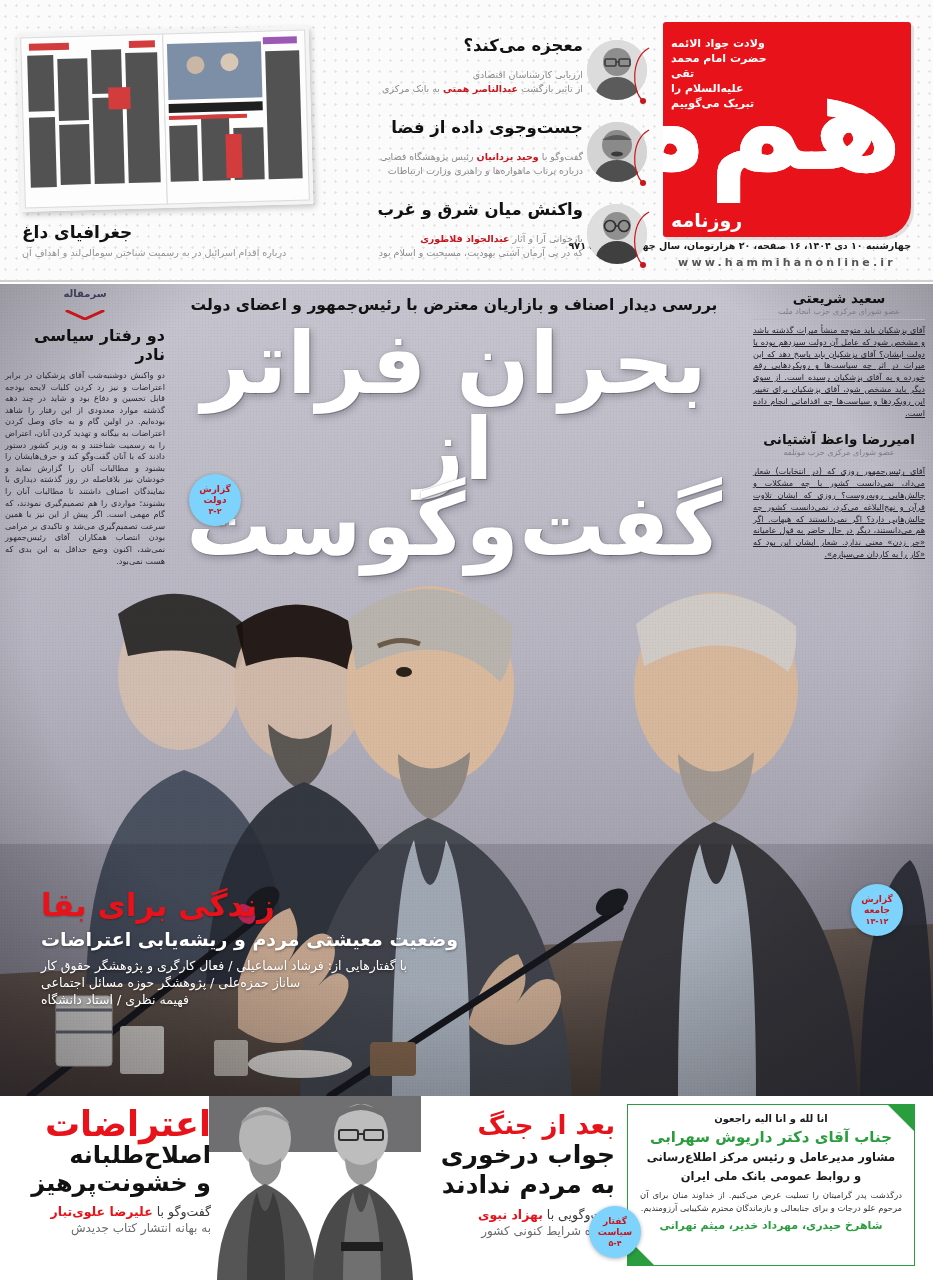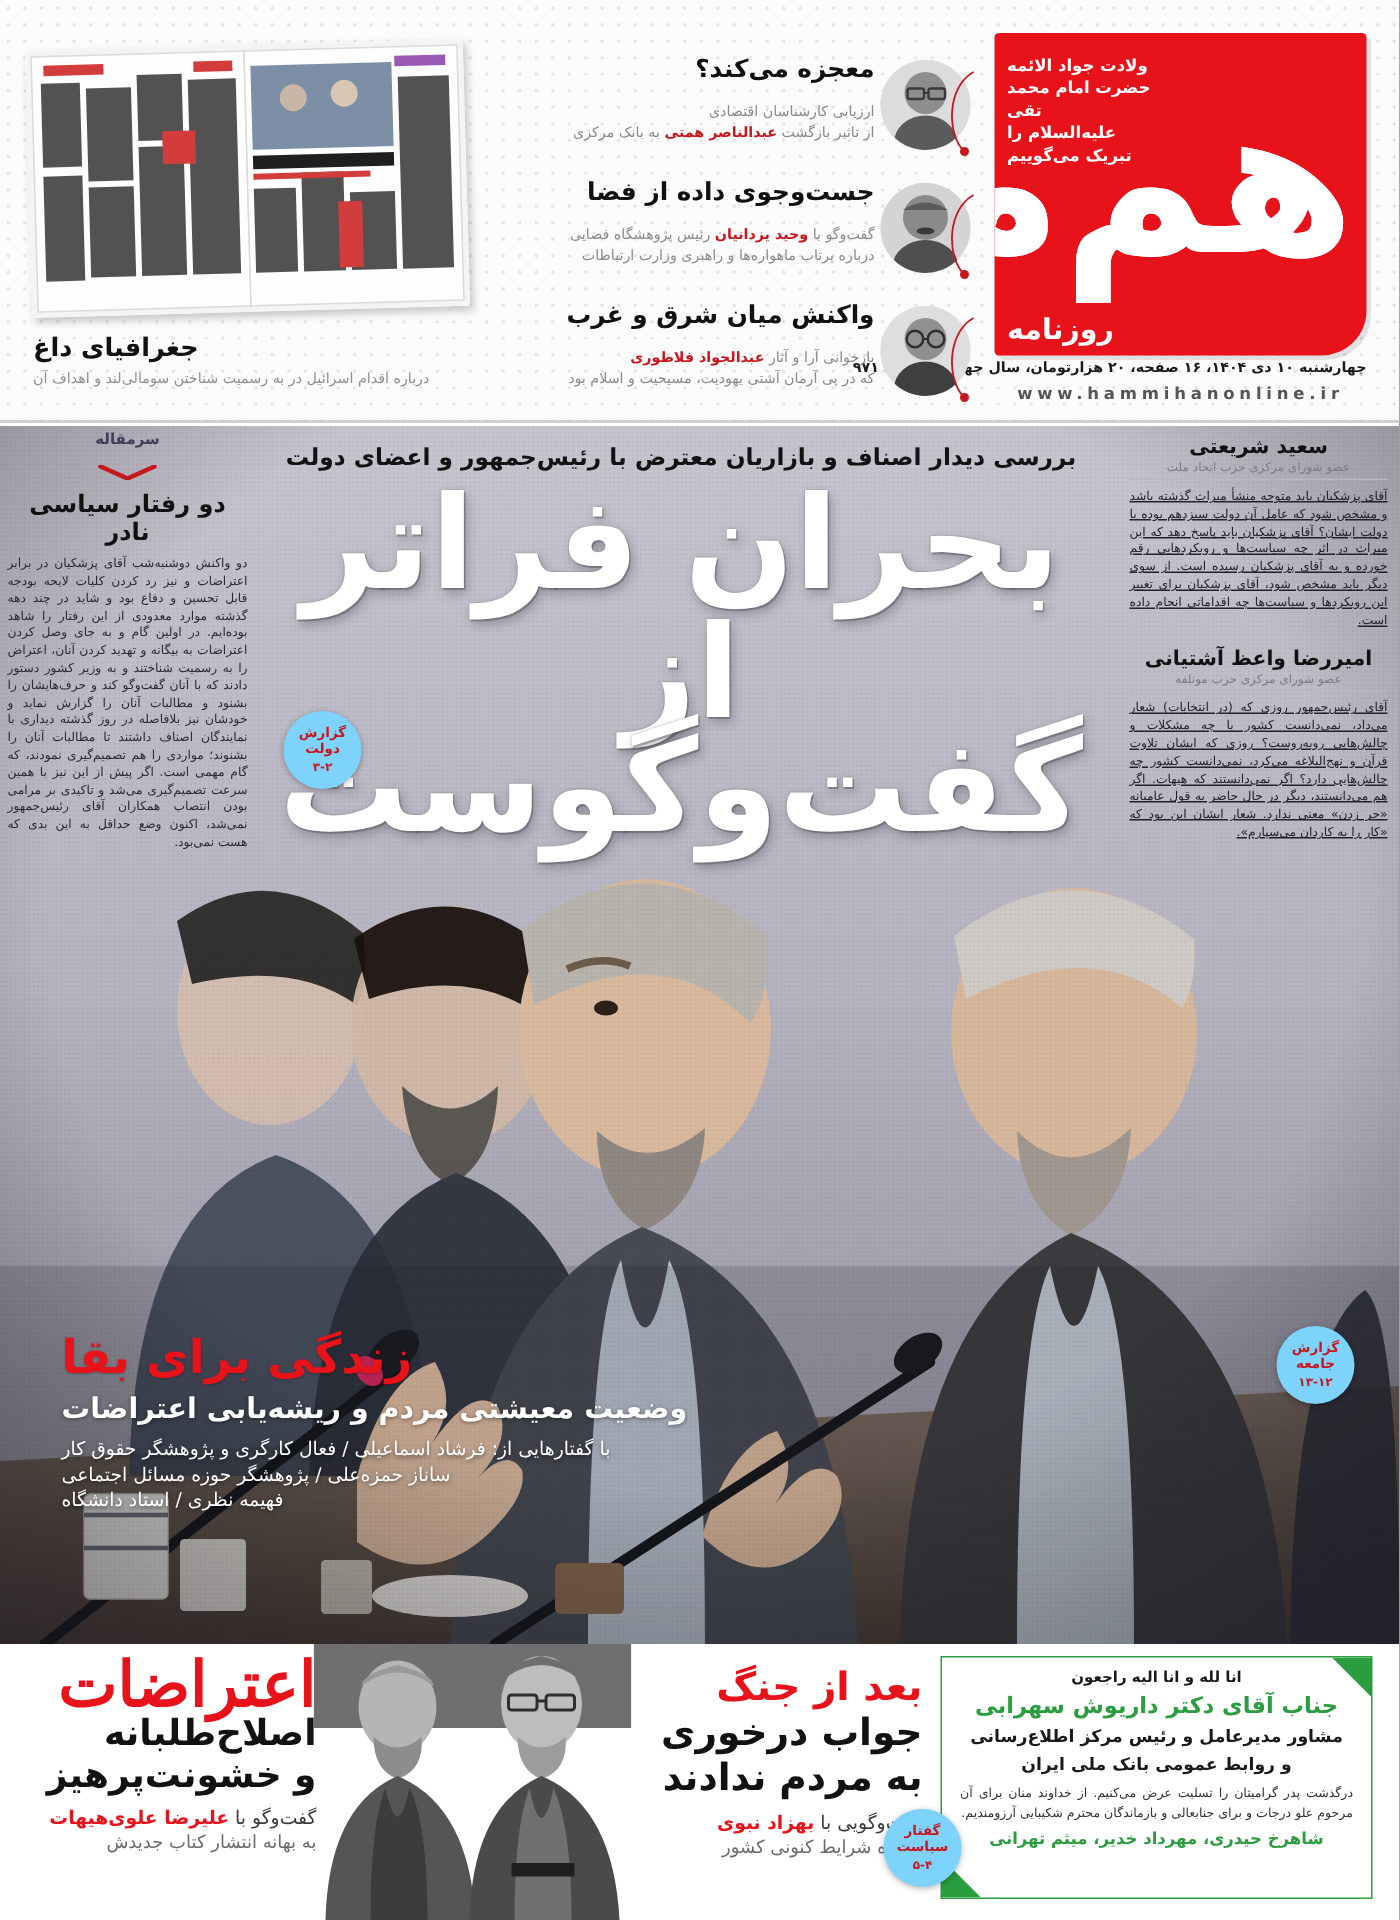--- a/index.html
+++ b/index.html
@@ -156,21 +156,21 @@
     text-align:center;
     font-size:10px; font-weight:bold; color:#3d3d5c;
     padding-top:2px;
   }
   .chev {
     display:block; margin:2px auto 6px auto;
     width:40px; height:10px;
   }
   .ed-title{
     font-size:16px; font-weight:bold; color:#111;
-    text-align:center; margin-bottom:6px;
+    text-align:right; margin-bottom:6px;
   }
   .ed-body{
     font-size:8.2px; line-height:11.6px; color:#2a2a33;
     text-align:justify;
   }
 
   
   .col-right {
     position:absolute; right:8px; top:290px;
     width:172px; z-index:6;
@@ -291,21 +291,21 @@
   .bc-t{ font-size:25px; font-weight:bold; color:#121212; line-height:30px; }
   .bc-i{ font-size:12.5px; color:#3a3a3a; margin-top:6px; line-height:17px;}
   .bc-i b{ color:#e8131a; }
   .bc-i2{ font-size:12px; color:#6b6b6b; line-height:17px; }
 
   
   .br{
     position:absolute; right:722px; top:12px; width:196px;
     text-align:right;
   }
-  .br-k{ font-size:42px; font-weight:bold; color:#e8131a; line-height:33px; letter-spacing:1px;font-family:Liberation Serif, serif;}
+  .br-k{ font-size:35px; font-weight:bold; color:#e8131a; line-height:33px; letter-spacing:1px;}
   .br-t{ font-size:24px; font-weight:bold; color:#121212; line-height:28px; }
   .br-i{ font-size:12.5px; color:#3a3a3a; margin-top:6px; line-height:17px;}
   .br-i b{ color:#e8131a; }
   .br-i2{ font-size:12px; color:#6b6b6b; line-height:17px; }
 
   
   .bp{
     position:absolute; right:512px; top:0px;
     width:212px; height:184px; overflow:hidden;
   }
@@ -628,19 +628,19 @@
         <span>گفت‌وگویی با </span><b>بهزاد نبوی</b>
       </div>
       <div class="bc-i2">درباره شرایط کنونی کشور</div>
     </div>
 
     <div class="br">
       <div class="br-k">اعتراضات</div>
       <div class="br-t">اصلاح‌طلبانه</div>
       <div class="br-t">و خشونت‌پرهیز</div>
       <div class="br-i">
-        <span>گفت‌وگو با </span><b>علیرضا علوی‌هیهات</b>
+        <span>گفت‌وگو با </span><b>علیرضا علوی‌تبار</b>
       </div>
       <div class="br-i2">به بهانه انتشار کتاب جدیدش</div>
     </div>
   </div>
 
 </div>
 
 </body></html>

